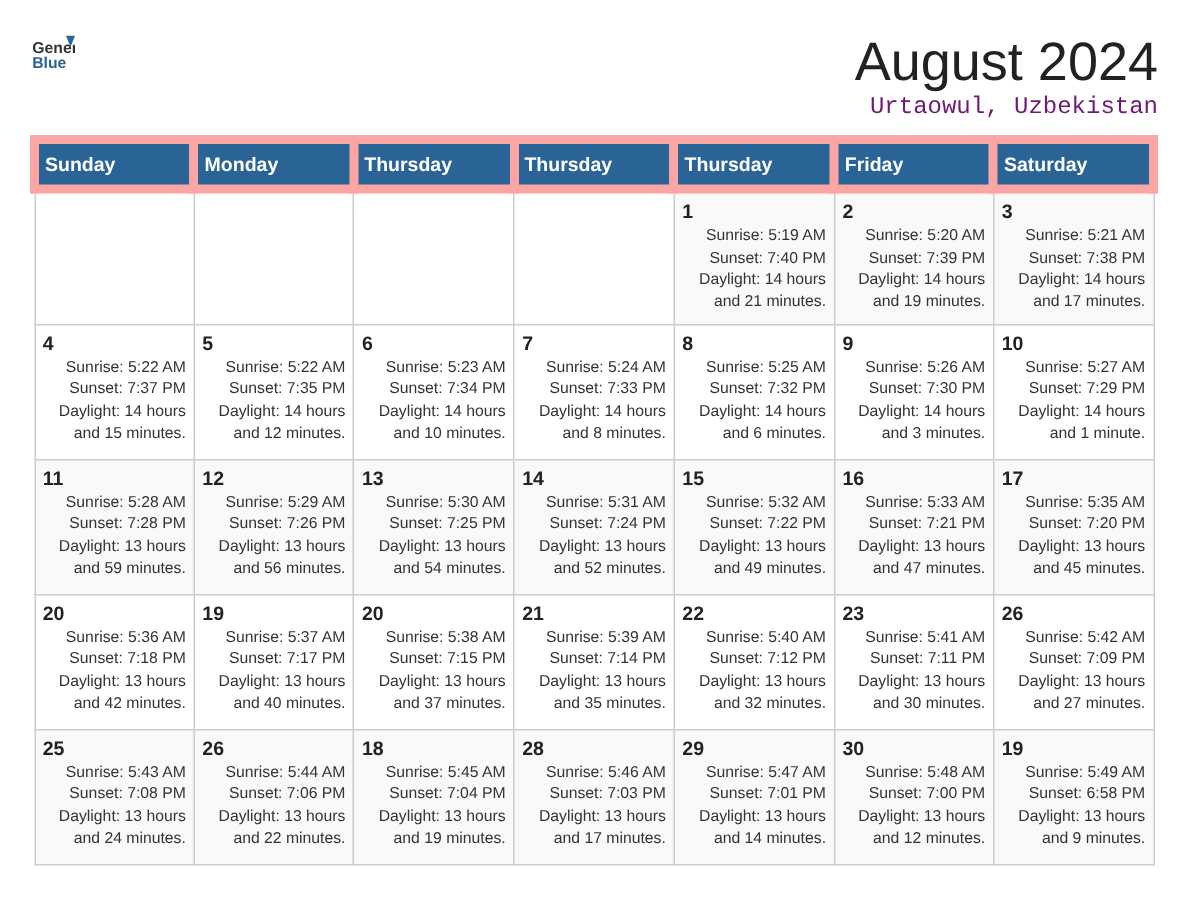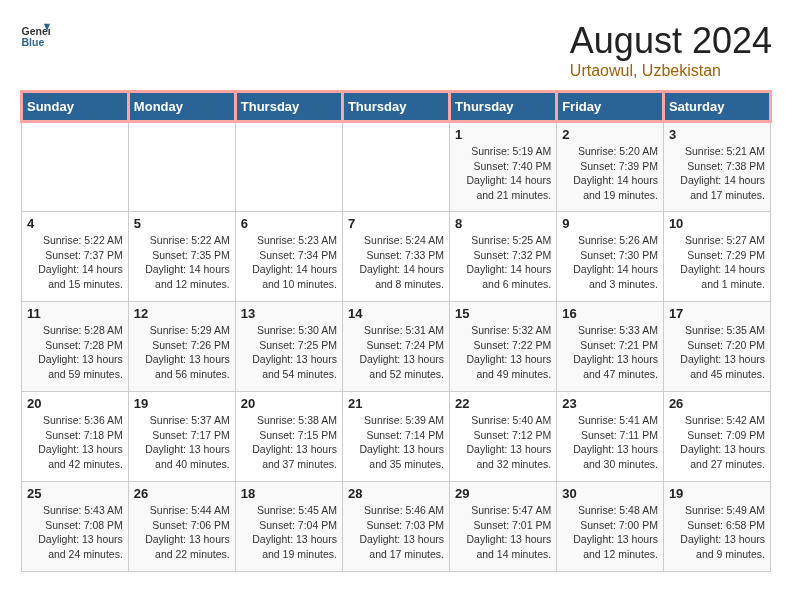--- a/index.html
+++ b/index.html
@@ -19,43 +19,45 @@
     .logo {
       display: flex;
       align-items: center;
       gap: 4px;
     }
     .logo-icon {
       width: 30px;
       height: 30px;
     }
     .title-area {
+      text-align: right;
     }
     .main-title {
       font-size: 36px;
       font-weight: normal;
       color: #222;
     }
     .subtitle {
       font-size: 16px;
-      color: #a16207;
+      color: #701a75;
+      font-family: Liberation Mono, monospace;
     }
     .calendar-table {
       width: 100%;
       border-collapse: collapse;
       font-size: 11px;
     }
     .calendar-table thead th {
       background-color: #2a6496;
       color: #fff;
       padding: 6px 4px;
       text-align: left;
       font-size: 13px;
       font-weight: bold;
-      border: 3px solid #fca5a5;
+      border: 6px solid #fca5a5;
     }
     .calendar-table tbody td {
       border: 1px solid #ccc;
       vertical-align: top;
       padding: 4px 5px;
       height: 90px;
       width: 108px;
       background: #fff;
     }
     .calendar-table tbody tr:nth-child(odd) td {

